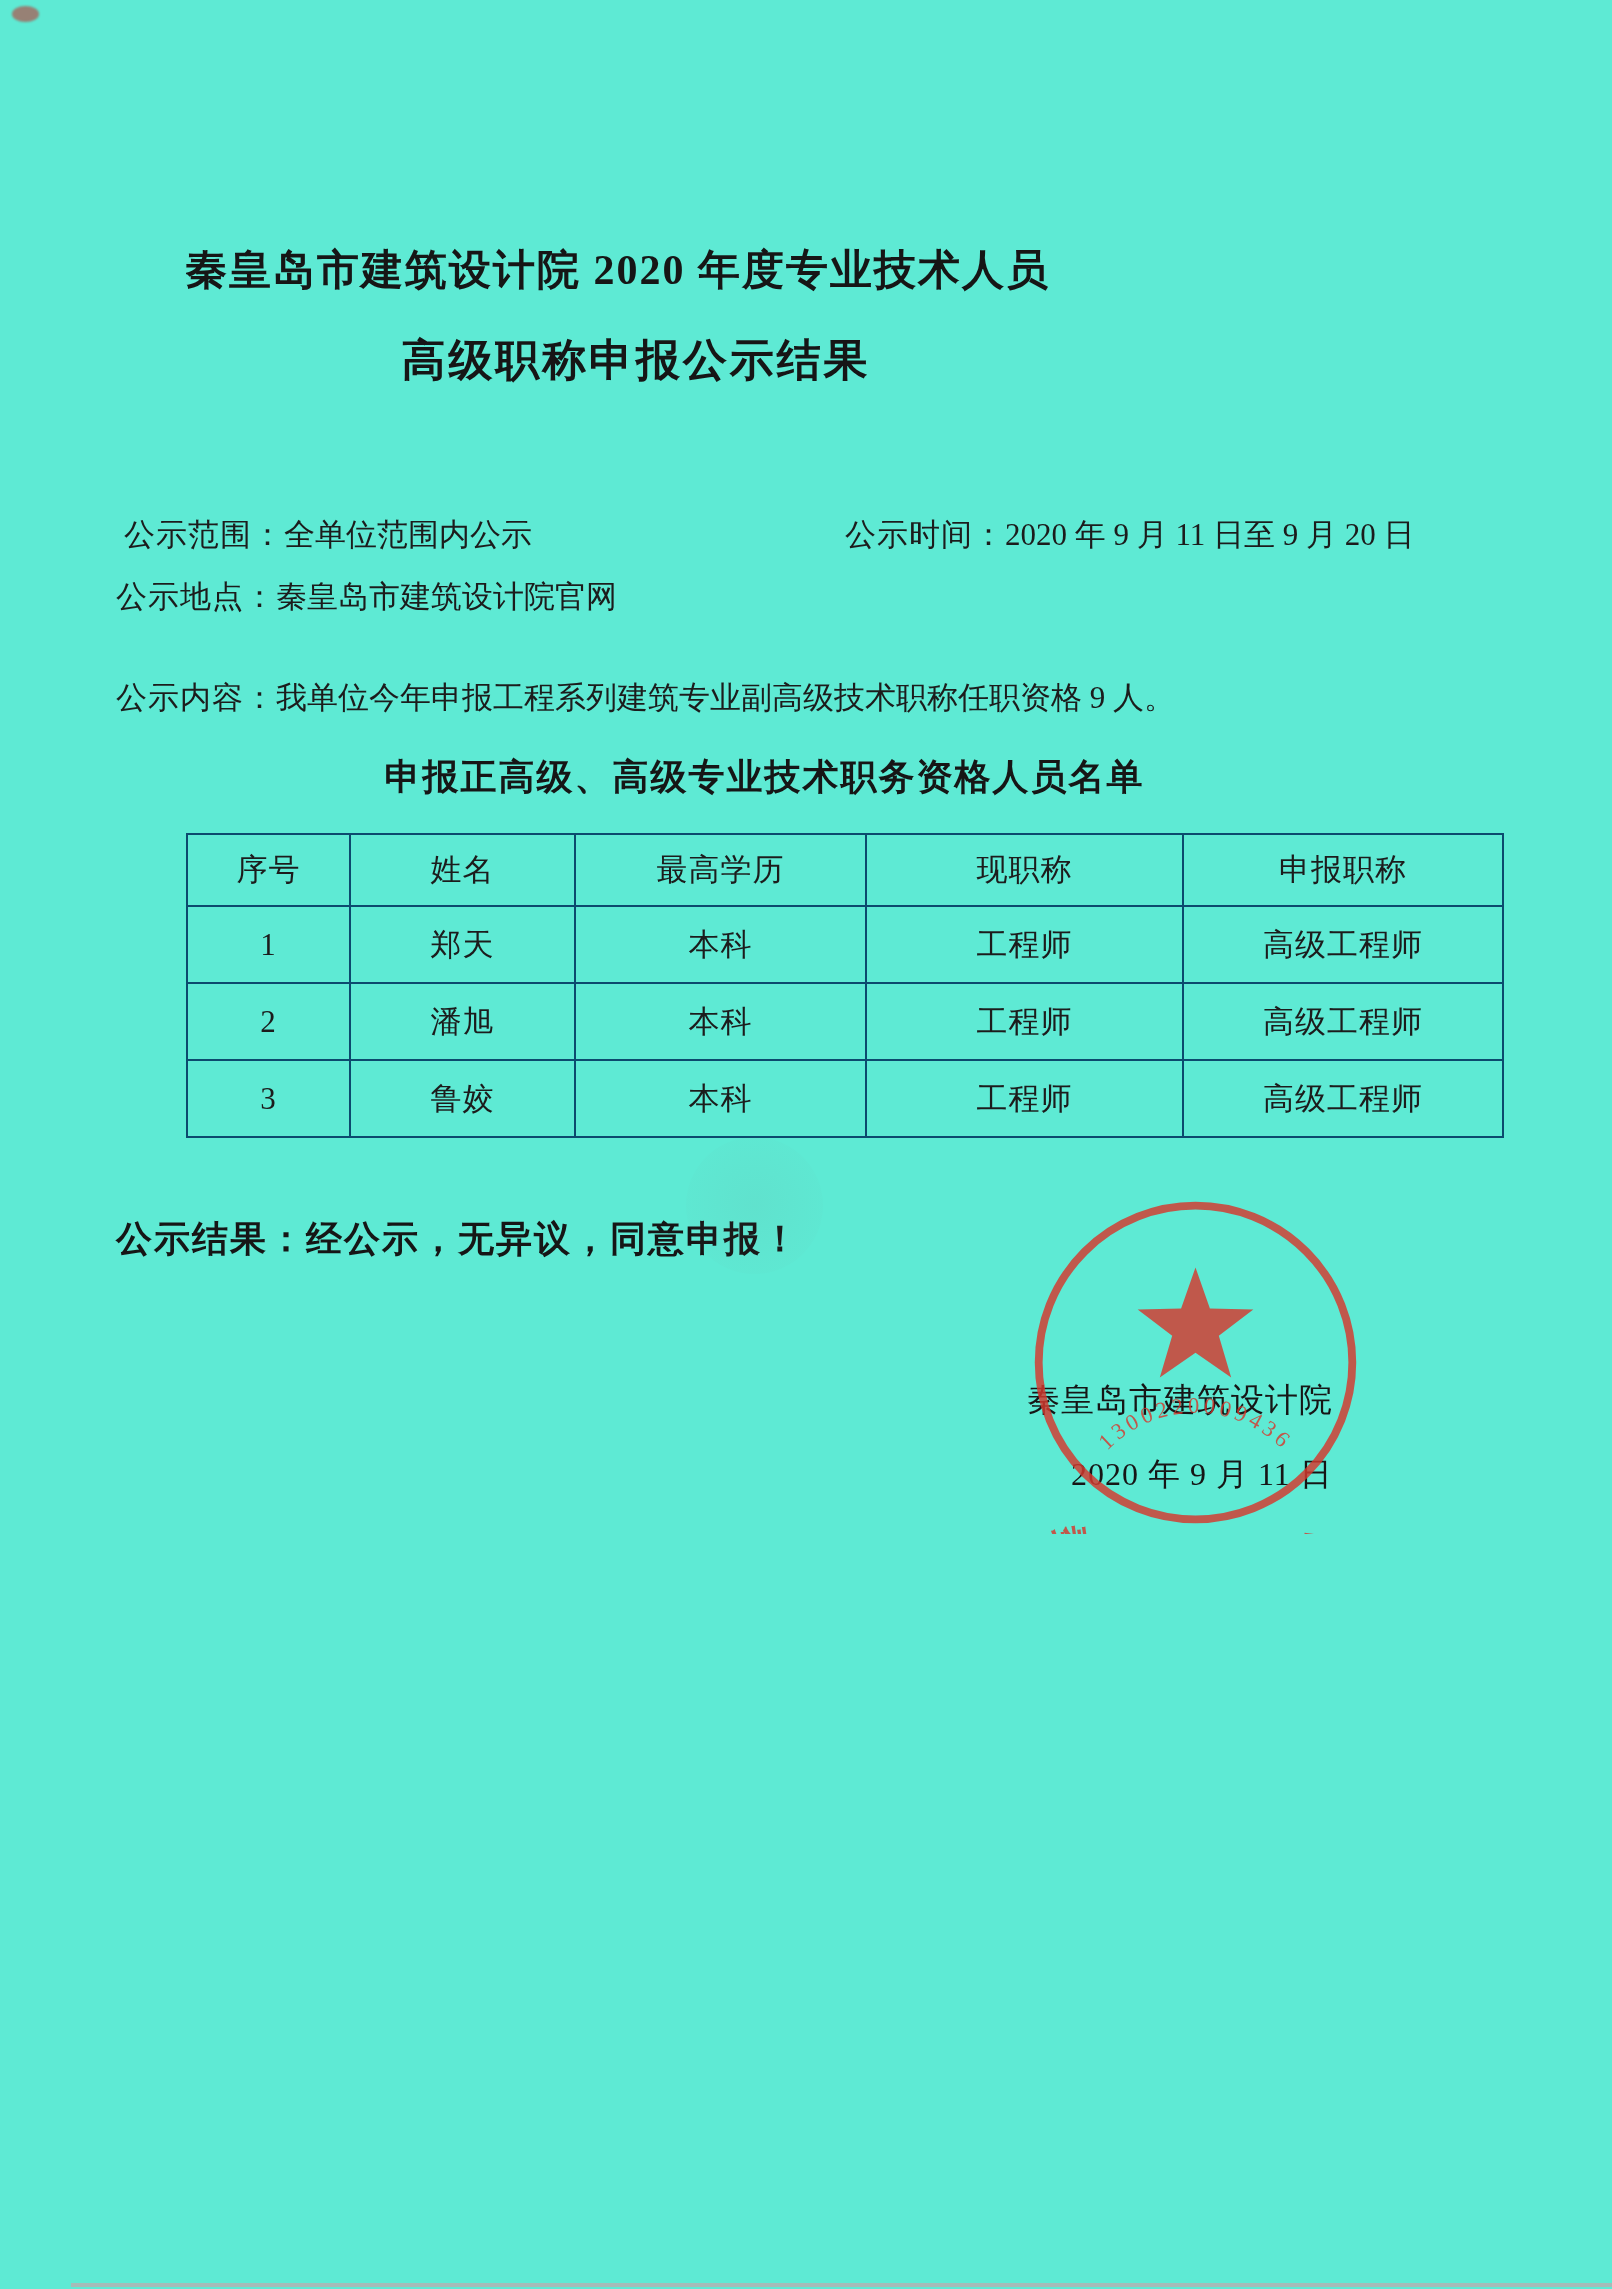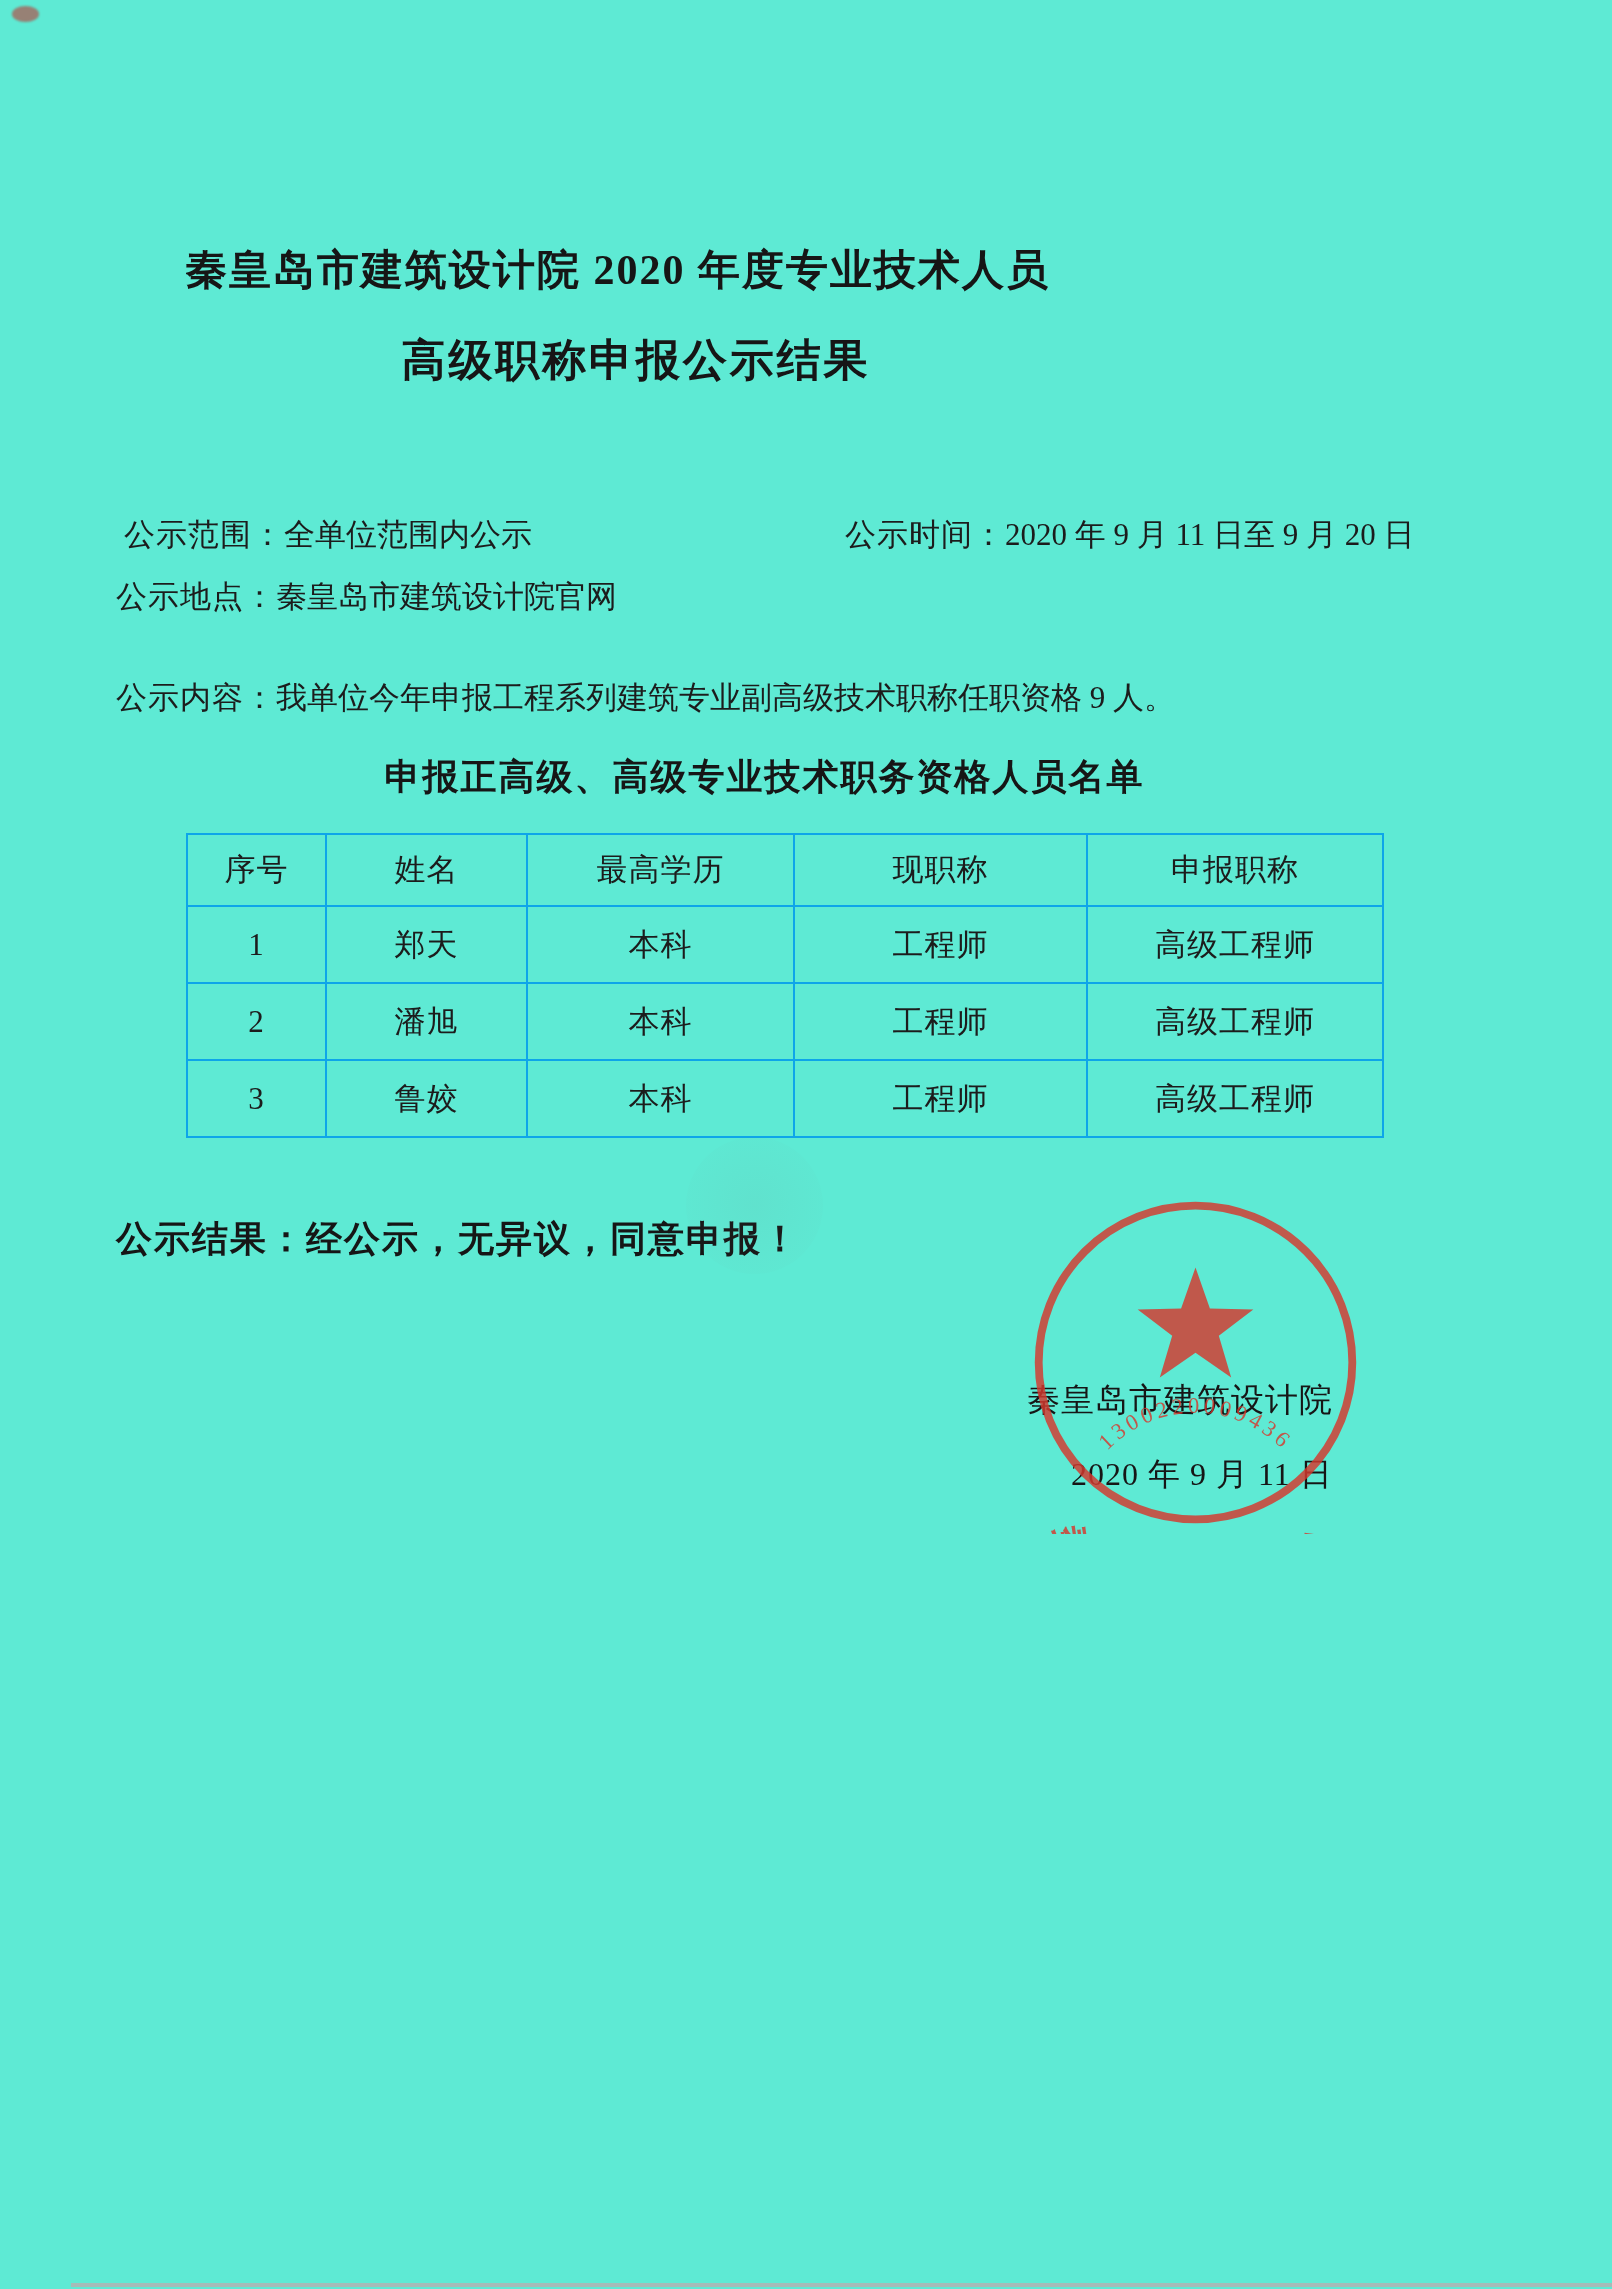--- a/index.html
+++ b/index.html
@@ -34,25 +34,25 @@
     font-weight:bold; font-size:36px; letter-spacing:2px; color:#161616;
   }
 
   table.roster {
     position:absolute; left:186px; top:833px;
     border-collapse:collapse; table-layout:fixed;
     width:1186px;
     font-size:31px; color:#1c1c1c;
   }
   table.roster th, table.roster td {
-    border:2px solid #0ea5e9;
+    border:2px solid #0c4a6e;
     text-align:center; vertical-align:middle;
     font-weight:normal;
     letter-spacing:1px;
-    padding:0;
+    padding:12px;
   }
   table.roster thead tr { height:72px; }
   table.roster tbody tr { height:77px; }
   table.roster th:nth-child(1), table.roster td:nth-child(1) { width:137px; }
   table.roster th:nth-child(2), table.roster td:nth-child(2) { width:199px; }
   table.roster th:nth-child(3), table.roster td:nth-child(3) { width:265px; }
   table.roster th:nth-child(4), table.roster td:nth-child(4) { width:291px; }
   table.roster th:nth-child(5), table.roster td:nth-child(5) { width:294px; }
 
   .result-line {

